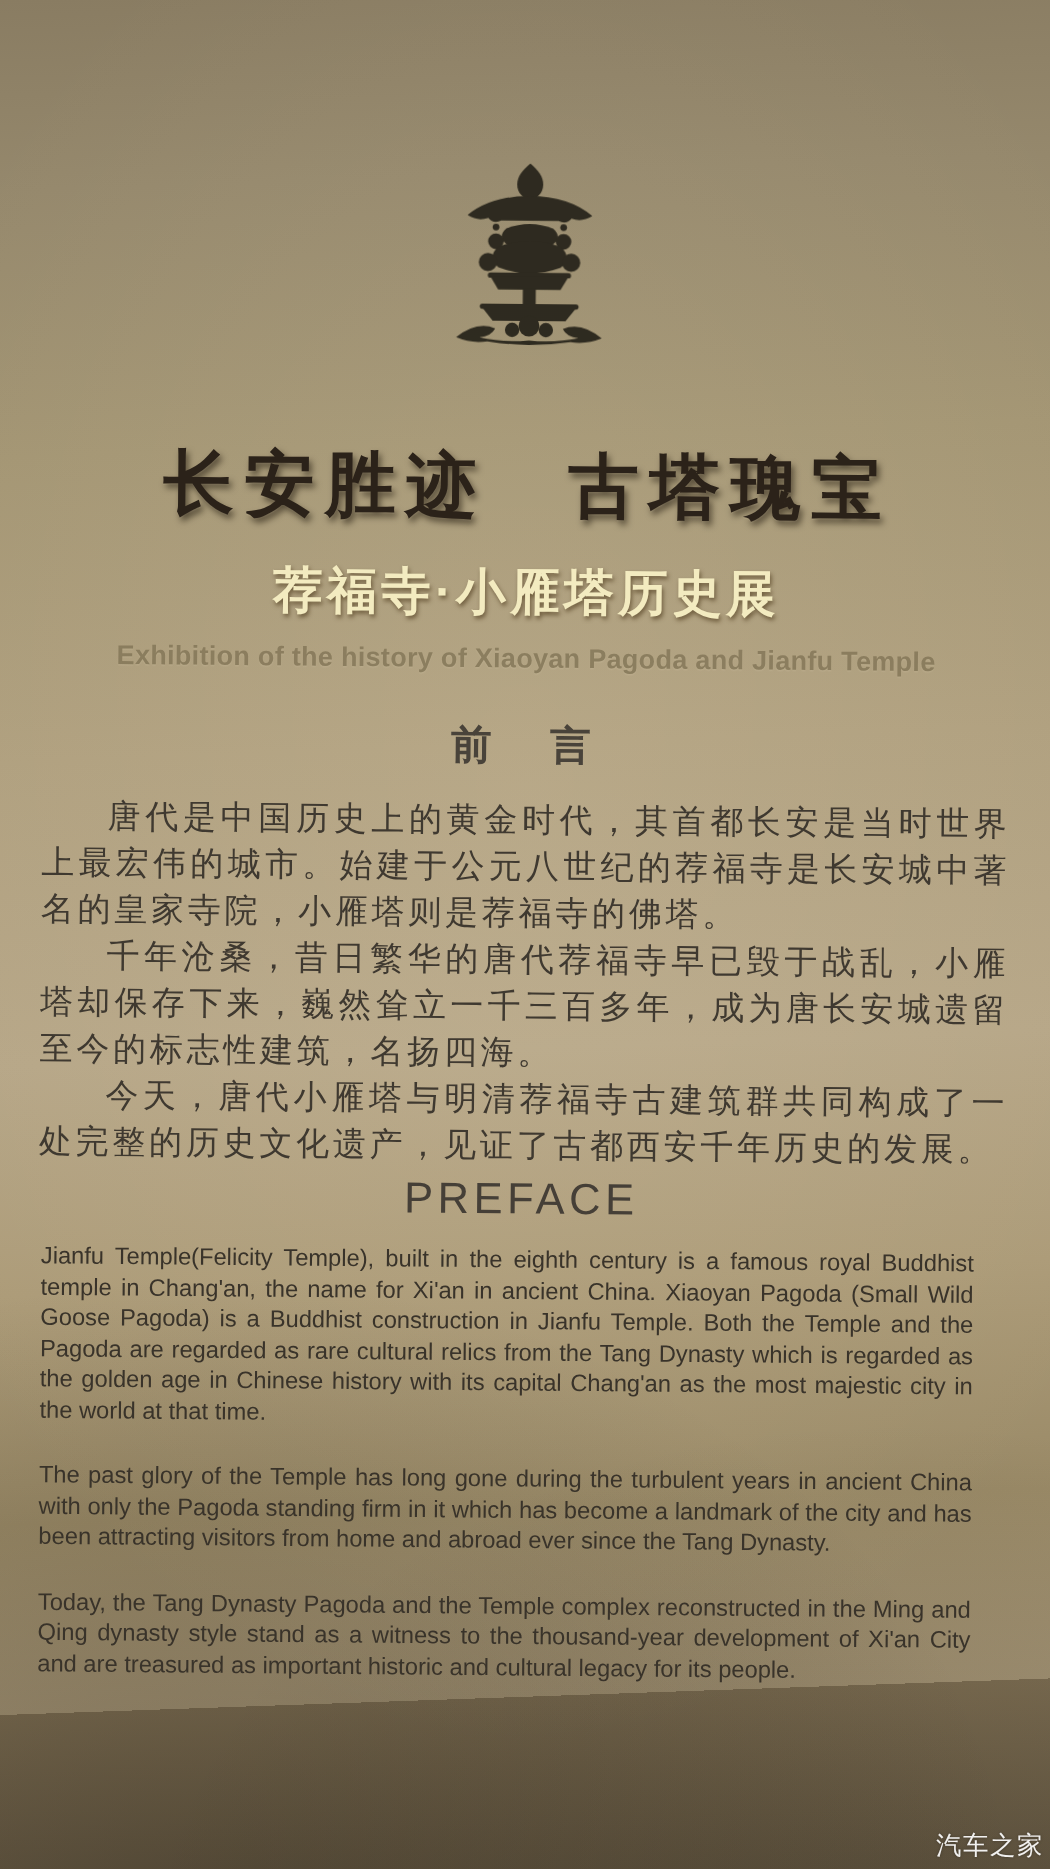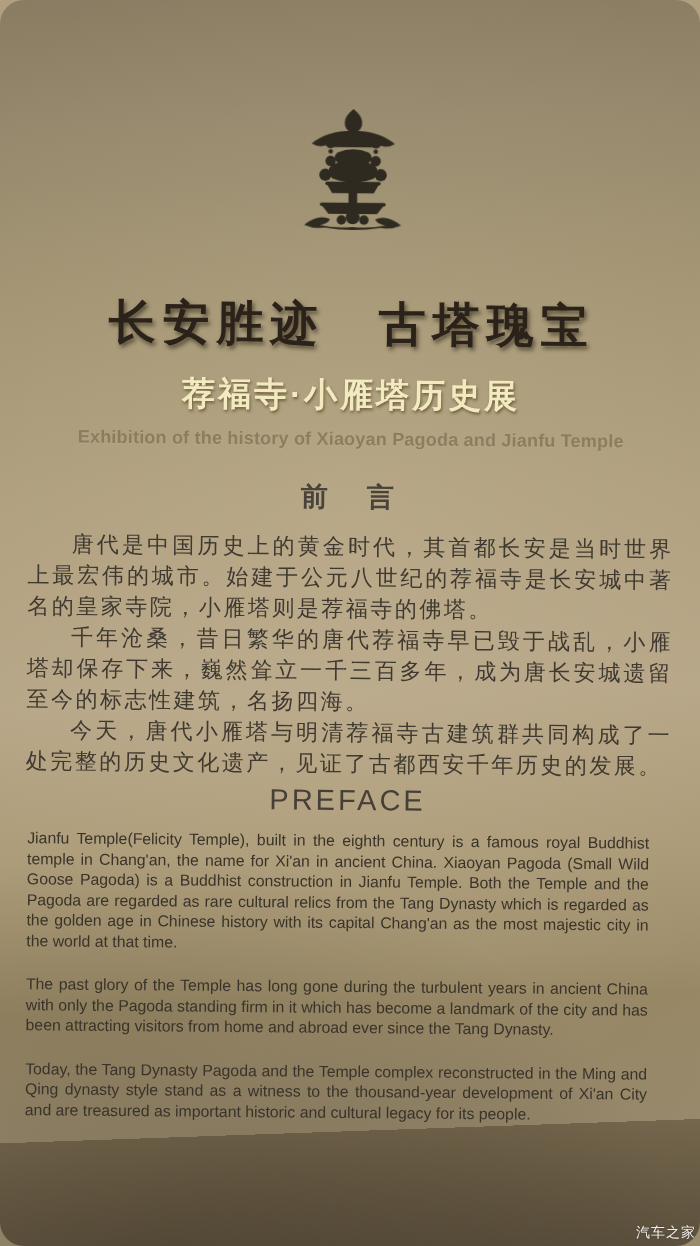--- a/index.html
+++ b/index.html
@@ -7,21 +7,20 @@
     width:700px;height:1246px;overflow:hidden;position:relative;
     font-family:"Liberation Sans",sans-serif;
     background:#b0a080;
   }
   #panel{
     position:absolute;inset:0;
     background:linear-gradient(178deg,
       #897c62 0%, #95886c 10%, #a39573 24%,
       #af9f7e 40%, #b6a687 56%, #ac9b78 68%,
       #9a8a67 80%, #80715641 90%, #7d6e53 90%, #665a45 100%);
-    border-radius:24px;
   }
   
   #panel::before{
     content:"";position:absolute;inset:0;pointer-events:none;
     background:
       radial-gradient(120% 55% at 20% 104%, rgba(25,19,10,.30), transparent 65%),
       radial-gradient(120% 50% at 85% 106%, rgba(35,28,16,.22), transparent 60%),
       radial-gradient(90% 70% at 50% 42%, rgba(255,242,214,.10), transparent 75%);
   }
   .tilt{position:absolute;inset:0;transform:rotate(.5deg);transform-origin:50% 42%;}
@@ -64,21 +63,21 @@
     position:absolute;top:784px;left:0;right:0;text-align:center;
     font-size:29px;font-weight:500;letter-spacing:3px;color:#453f37;
   }
   .en-body{
     position:absolute;top:831px;left:30px;width:622px;
     font-size:15.8px;line-height:20.5px;color:#39332a;text-align:justify;
   }
   .en-body p{margin:0 0 23px 0;}
   .watermark{
     position:absolute;right:4px;bottom:4px;
-    font-size:14px;letter-spacing:1px;color:rgba(255,255,255,.92);
+    font-size:17px;letter-spacing:1px;color:rgba(255,255,255,.92);
     text-shadow:0 0 2px rgba(0,0,0,.35);
   }
 </style>
 </head>
 <body>
 
 <div id="panel">
   <div class="tilt">
 
     <svg class="emblem" width="104" height="132" viewBox="0 0 120 140" aria-hidden="true">

